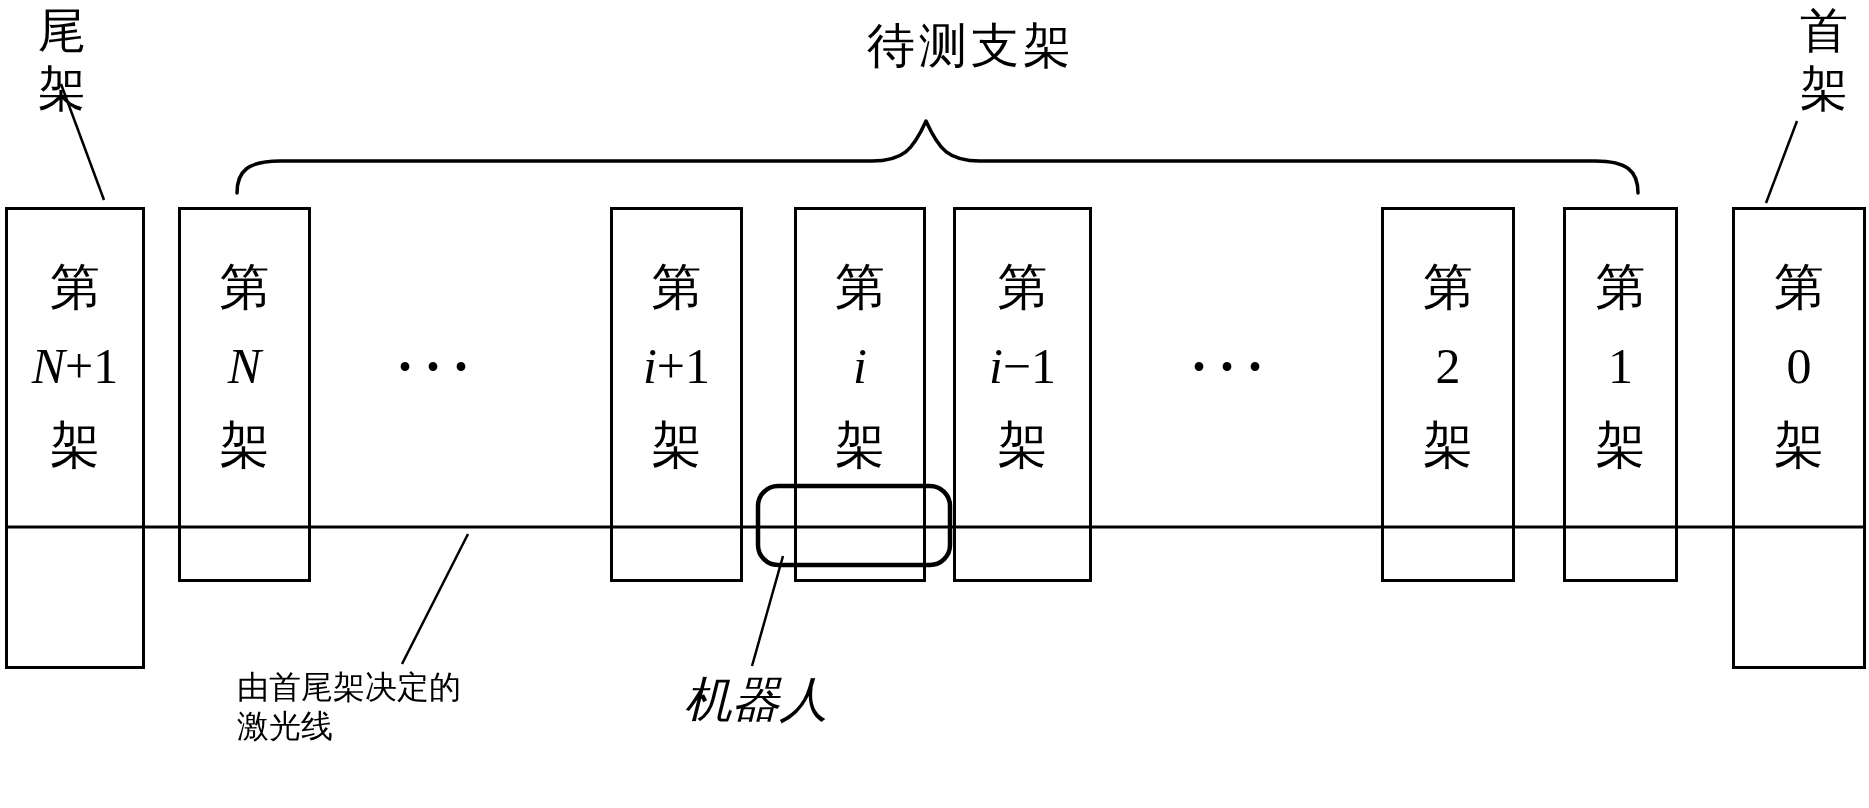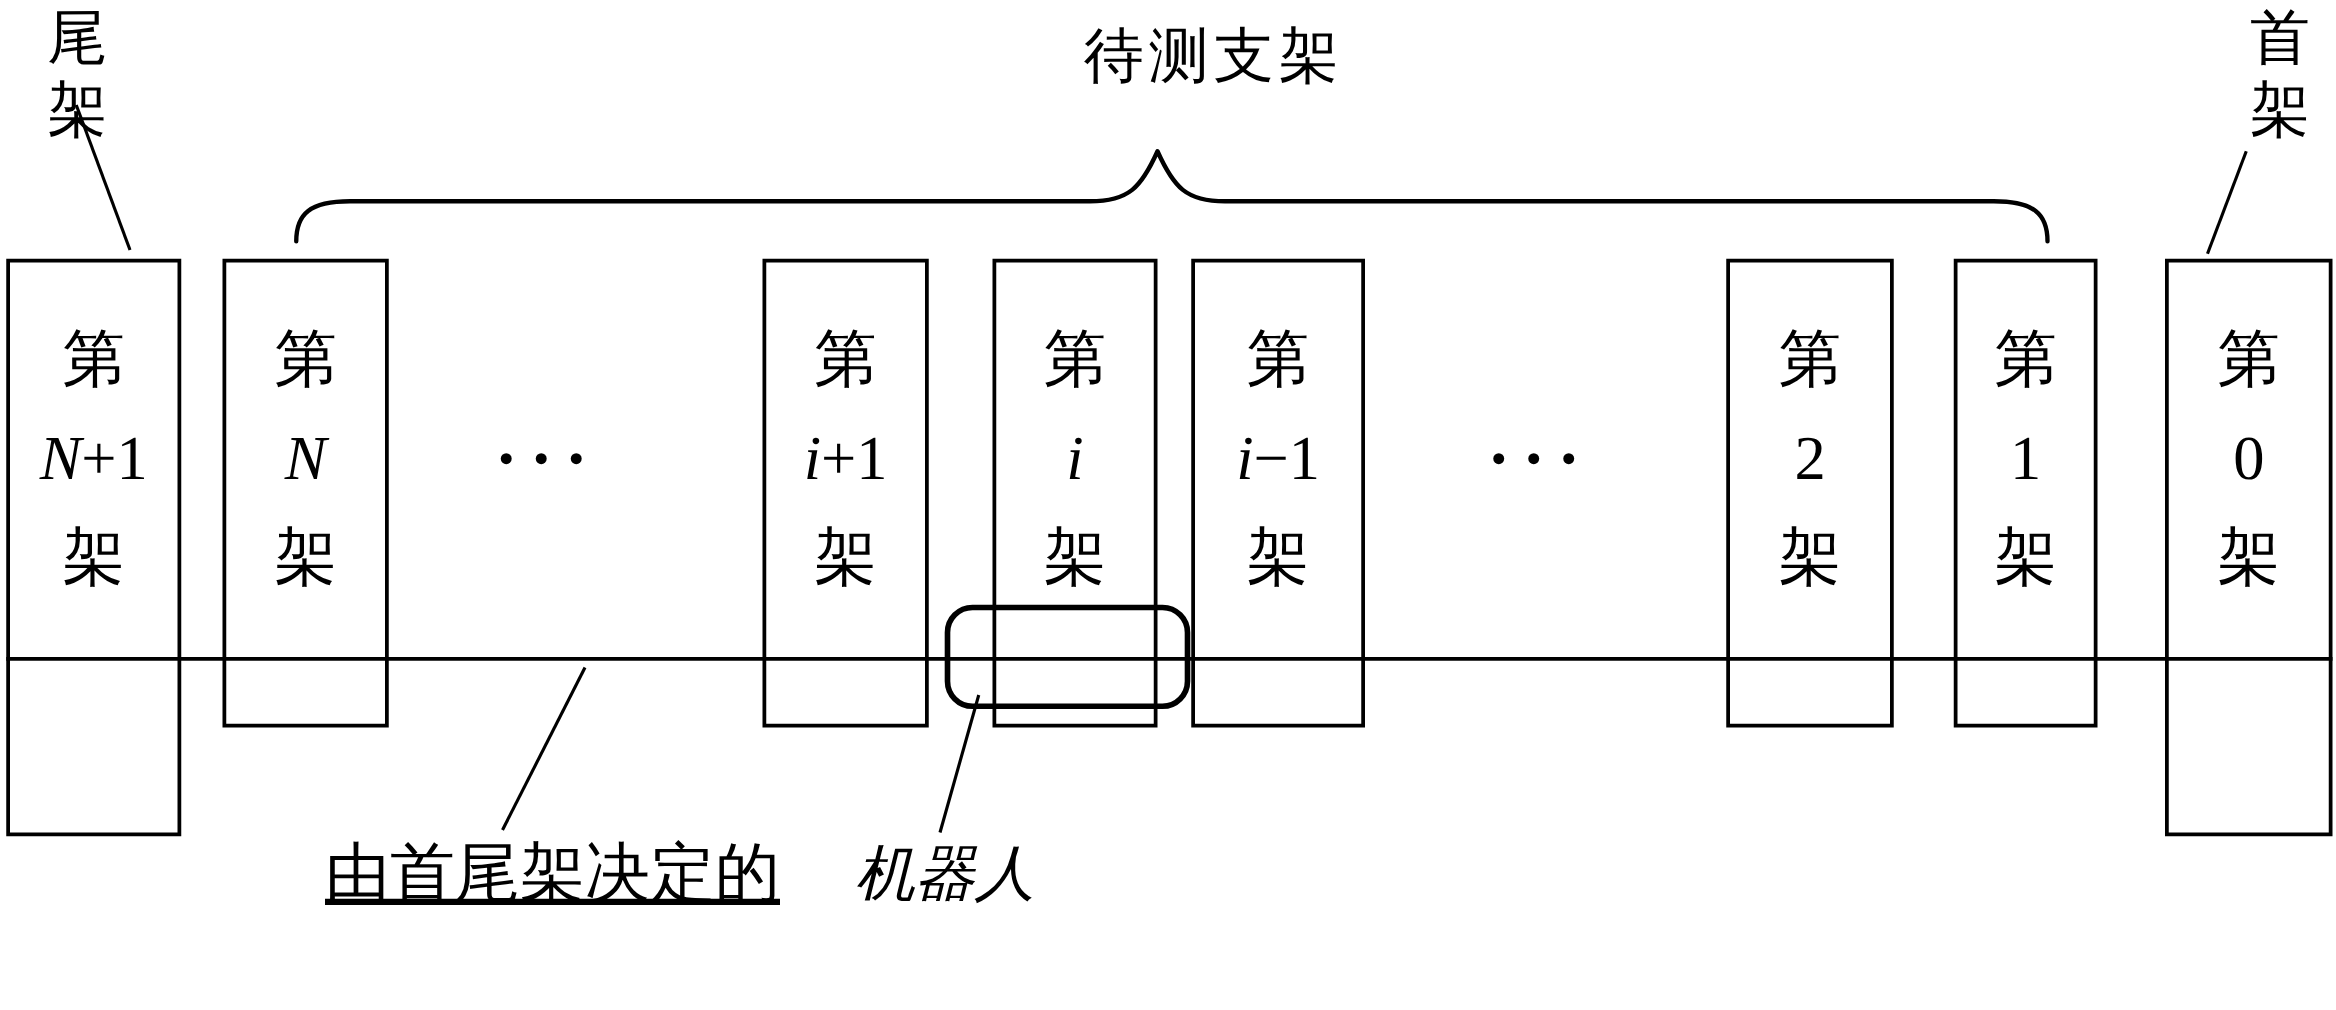--- a/index.html
+++ b/index.html
@@ -60,24 +60,22 @@
     font-weight: bold;
     letter-spacing: 10px;
     line-height: 1;
   }
   .laser-caption {
     position: absolute;
     z-index: 2;
     left: 237px;
     top: 668px;
     width: 410px;
-    font-size: 52px;
+    font-size: 32px;
     line-height: 1.22;
-    text-align: center;
-    text-decoration: underline;
   }
 </style>
 </head>
 <body>
 
 <div class="canvas">
 
   <svg class="lines-layer" viewBox="0 0 1869 808" xmlns="http://www.w3.org/2000/svg">
 
     <line x1="5" y1="527" x2="1866" y2="527" stroke="#000" stroke-width="3"></line>
@@ -161,17 +159,18 @@
   <div class="frame-box" style="left:1732px; top:207px; width:134px; height:462px;">
     <div class="frame-text">
       <span class="row">第</span>
       <span class="row"><span class="var"></span><span>0</span></span>
       <span class="row">架</span>
     </div>
   </div>
 
   <div class="laser-caption">
     <div>由首尾架决定的</div>
+    <div>激光线</div>
   </div>
 
   <div class="lbl" style="left:684px; top:670px;font-style:italic;">机器人</div>
 
 </div>
 
 </body></html>

